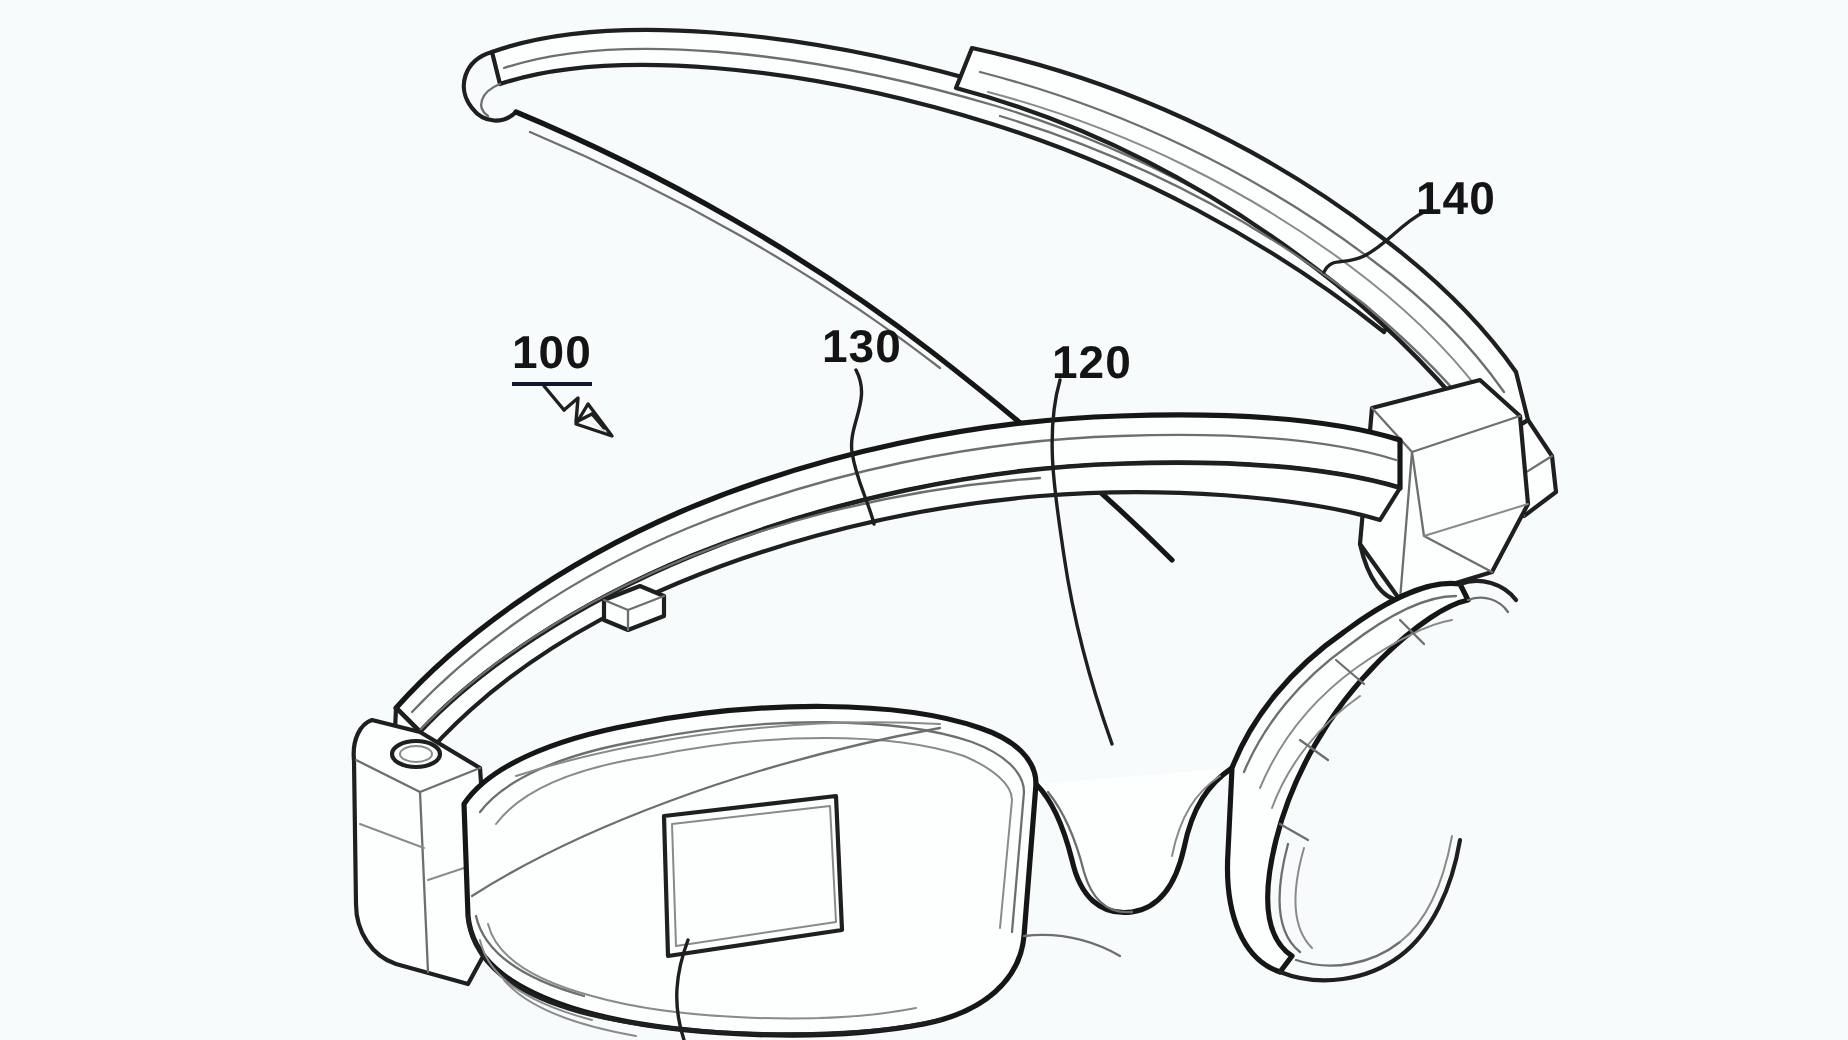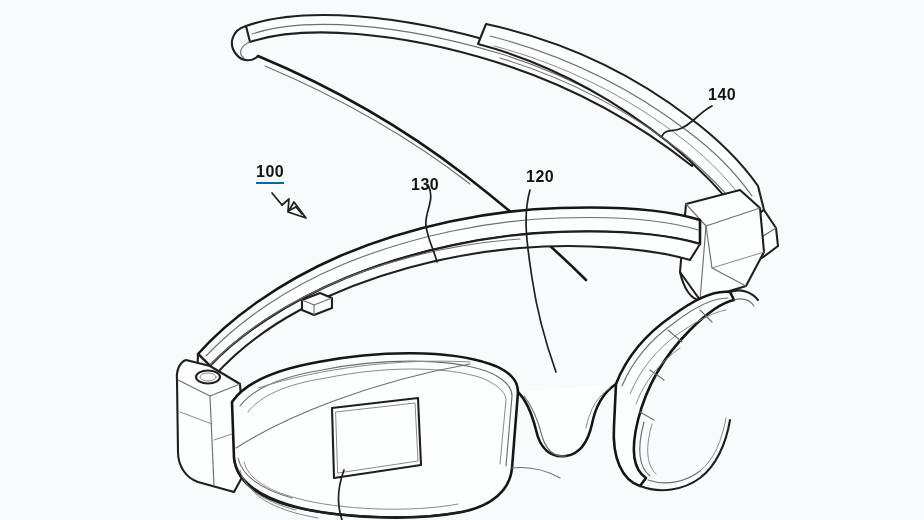--- a/index.html
+++ b/index.html
@@ -25,32 +25,32 @@
     top: 0;
     left: 0;
     width: 924px;
     height: 520px;
     display: block;
   }
   .ref-label {
     position: absolute;
     font-family: "Liberation Sans", sans-serif;
     font-weight: 700;
-    font-size: 16px;
+    font-size: 23px;
     letter-spacing: 0.5px;
     color: #141414;
     white-space: nowrap;
     user-select: none;
   }
   .ref-label.underlined {
-    border-bottom: 2px solid #0369a1;
+    border-bottom: 2px solid #0f172a;
     padding-bottom: 1px;
   }
   #label-100 { left: 256px; top: 163px; }
-  #label-130 { left: 411px; top: 176px; }
+  #label-130 { left: 411px; top: 160px; }
   #label-120 { left: 526px; top: 168px; }
   #label-140 { left: 708px; top: 86px; }
 </style>
 </head>
 <body>
 
 <div id="figure-canvas">
 
   <svg id="drawing-svg" viewBox="0 0 924 520" xmlns="http://www.w3.org/2000/svg">
 

